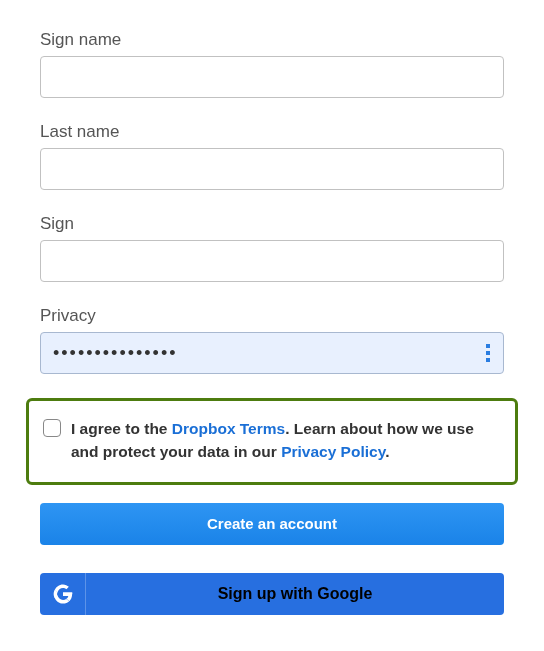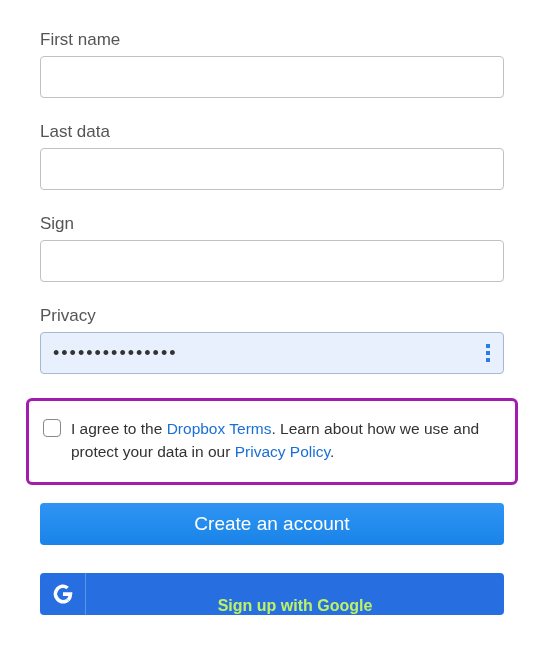--- a/index.html
+++ b/index.html
@@ -55,27 +55,28 @@
       flex-direction: column;
       gap: 3px;
     }
     .password-dots-icon span {
       width: 4px;
       height: 4px;
       background: #2a7de1;
       display: block;
     }
     .terms-box {
-      border: 3px solid #a21caf;
+      border: 3px solid #4d7c0f;
       border-radius: 6px;
       padding: 16px 20px 18px 14px;
       margin-top: 6px;
       margin-left: -14px;
       margin-right: -14px;
       margin-bottom: 18px;
+      font-weight: bold;
     }
     .terms-row {
       display: flex;
       align-items: flex-start;
       gap: 10px;
     }
     .terms-checkbox {
       width: 18px;
       height: 18px;
       border: 1.5px solid #888;
@@ -94,37 +95,37 @@
       color: #1a6fd6;
       cursor: pointer;
     }
     .primary-button {
       width: 100%;
       height: 42px;
       background: linear-gradient(to bottom, #2e95f3, #1a83e8);
       border: none;
       border-radius: 4px;
       color: #fff;
-      font-size: 19px;
-      font-weight: 400;
+      font-size: 15px;
+      font-weight: 700;
       cursor: pointer;
       margin-bottom: 28px;
     }
     .google-button {
       width: 100%;
       height: 42px;
       background: #276fe0;
       border: none;
       border-radius: 4px;
-      color: #bef264;
+      color: #000000;
       font-size: 16px;
       font-weight: 700;
       cursor: pointer;
       display: flex;
-      align-items: flex-end;
+      align-items: center;
       padding: 0;
       overflow: hidden;
     }
     .google-icon-box {
       width: 46px;
       height: 100%;
       display: flex;
       align-items: center;
       justify-content: center;
       border-right: 1px solid rgba(255,255,255,0.25);
@@ -133,26 +134,26 @@
       flex: 1;
       text-align: center;
     }
   </style>
 </head>
 <body>
 
 <form>
 
   <div class="field-group">
-    <label class="field-label">First name</label>
+    <label class="field-label">Sign name</label>
     <input type="text" class="text-input" value="" style="">
   </div>
 
   <div class="field-group">
-    <label class="field-label">Last data</label>
+    <label class="field-label">Last name</label>
     <input type="text" class="text-input" value="" style="">
   </div>
 
   <div class="field-group">
     <label class="field-label">Sign</label>
     <input type="text" class="text-input" value="" style="">
   </div>
 
   <div class="field-group">
     <label class="field-label">Privacy</label>

